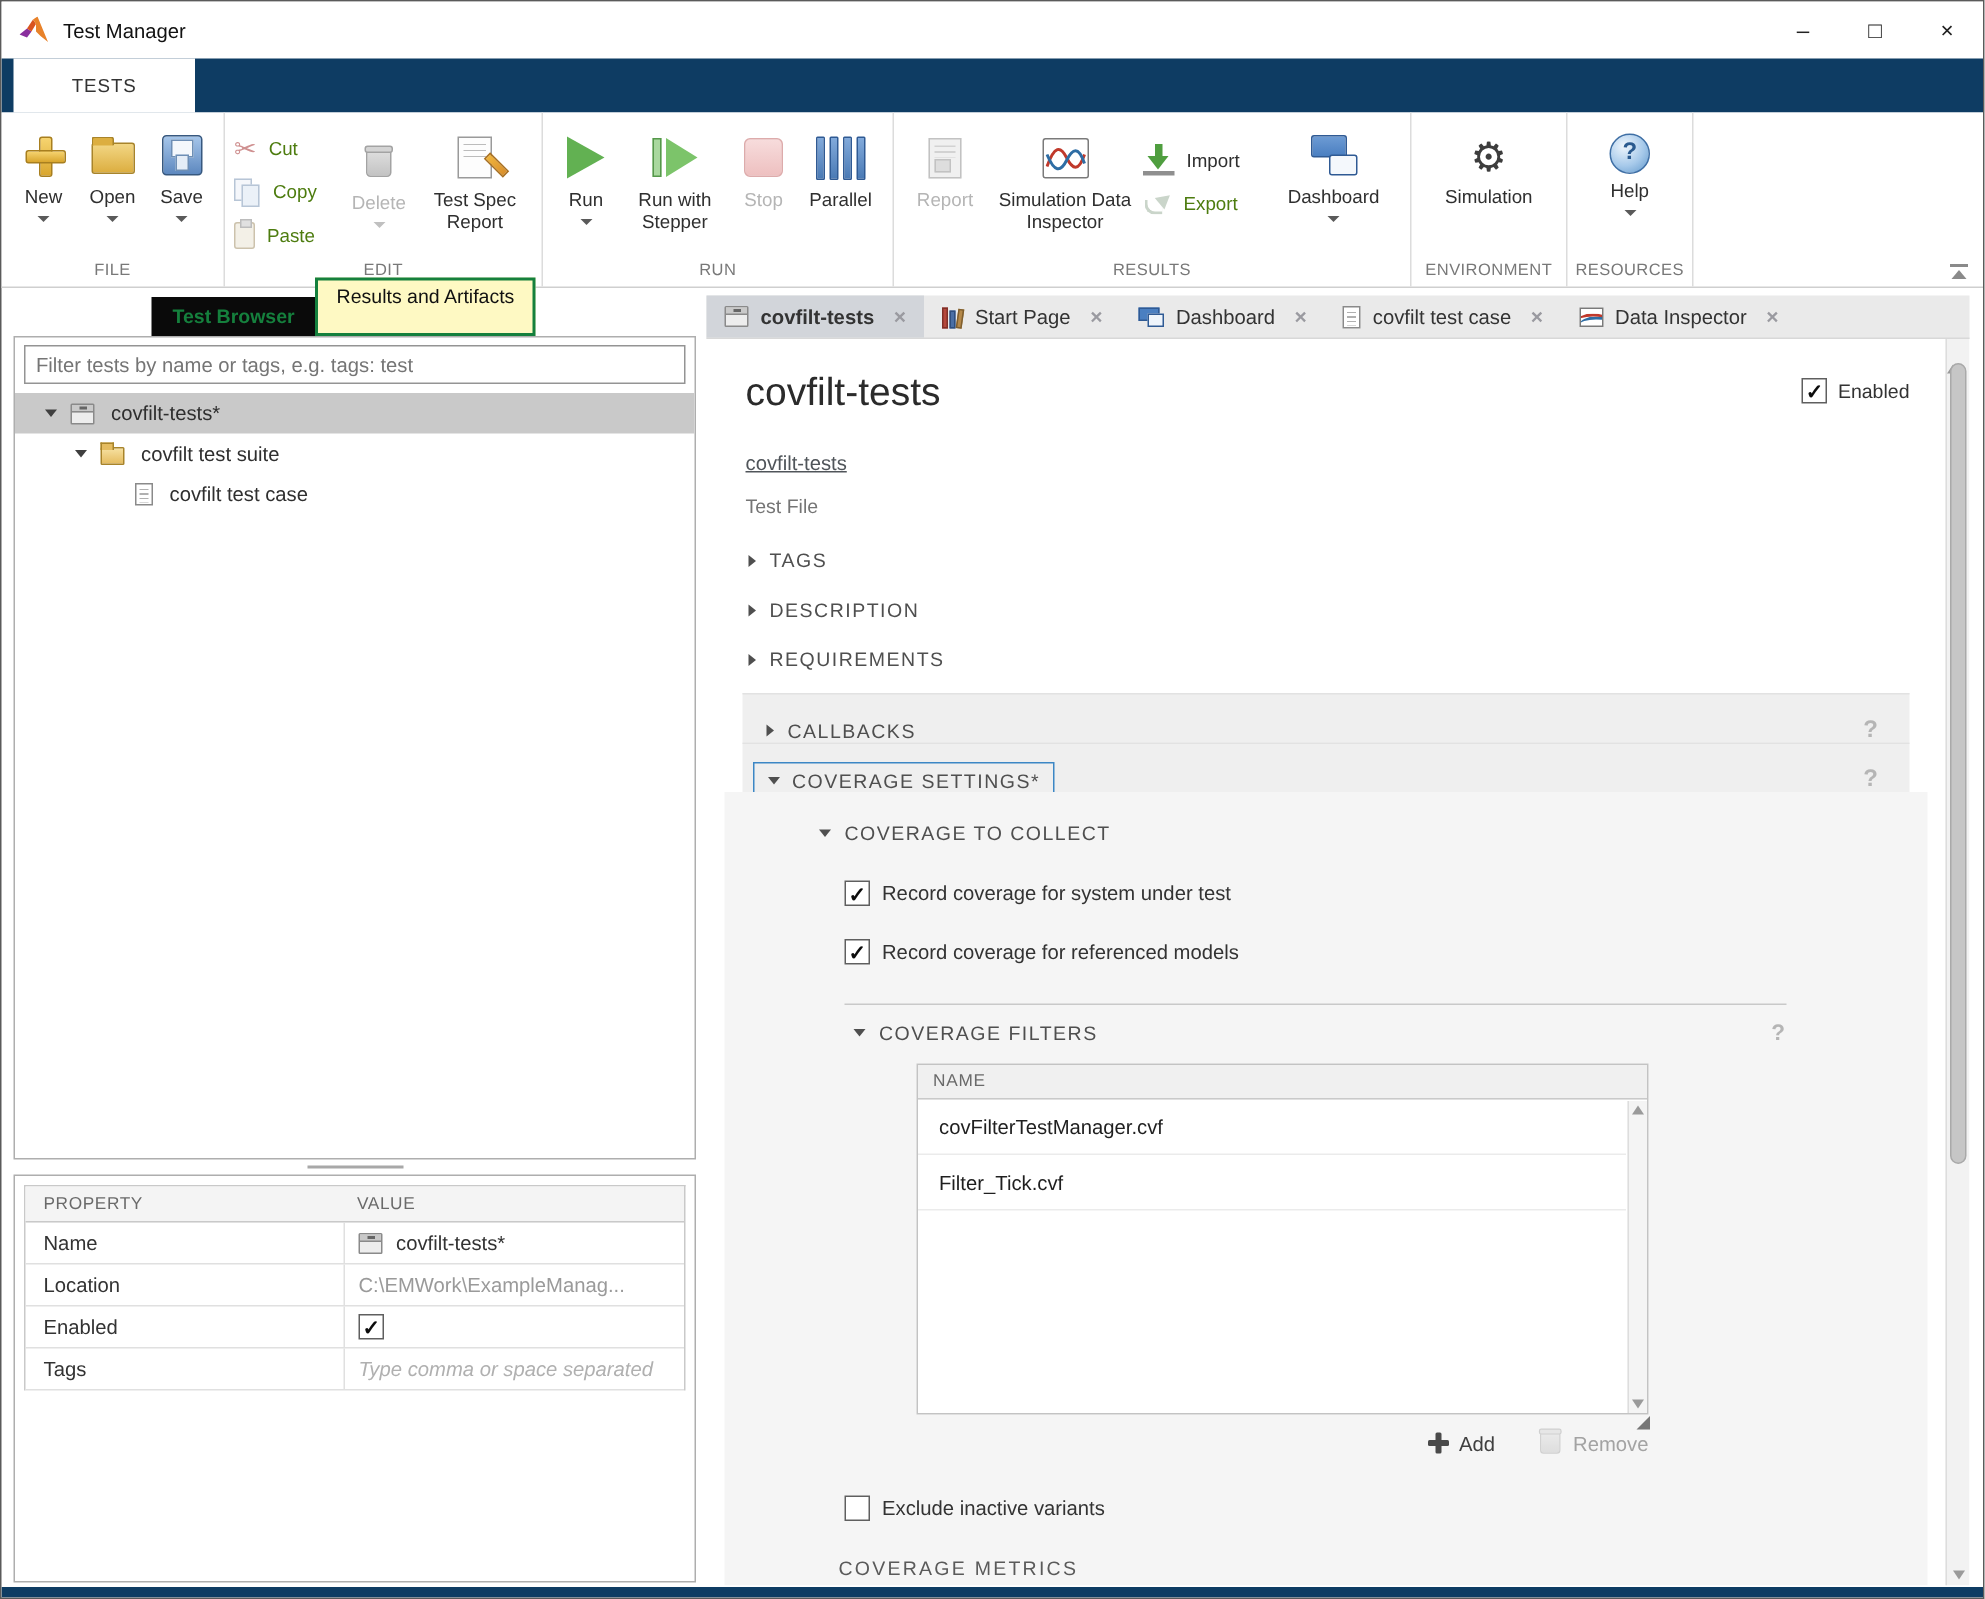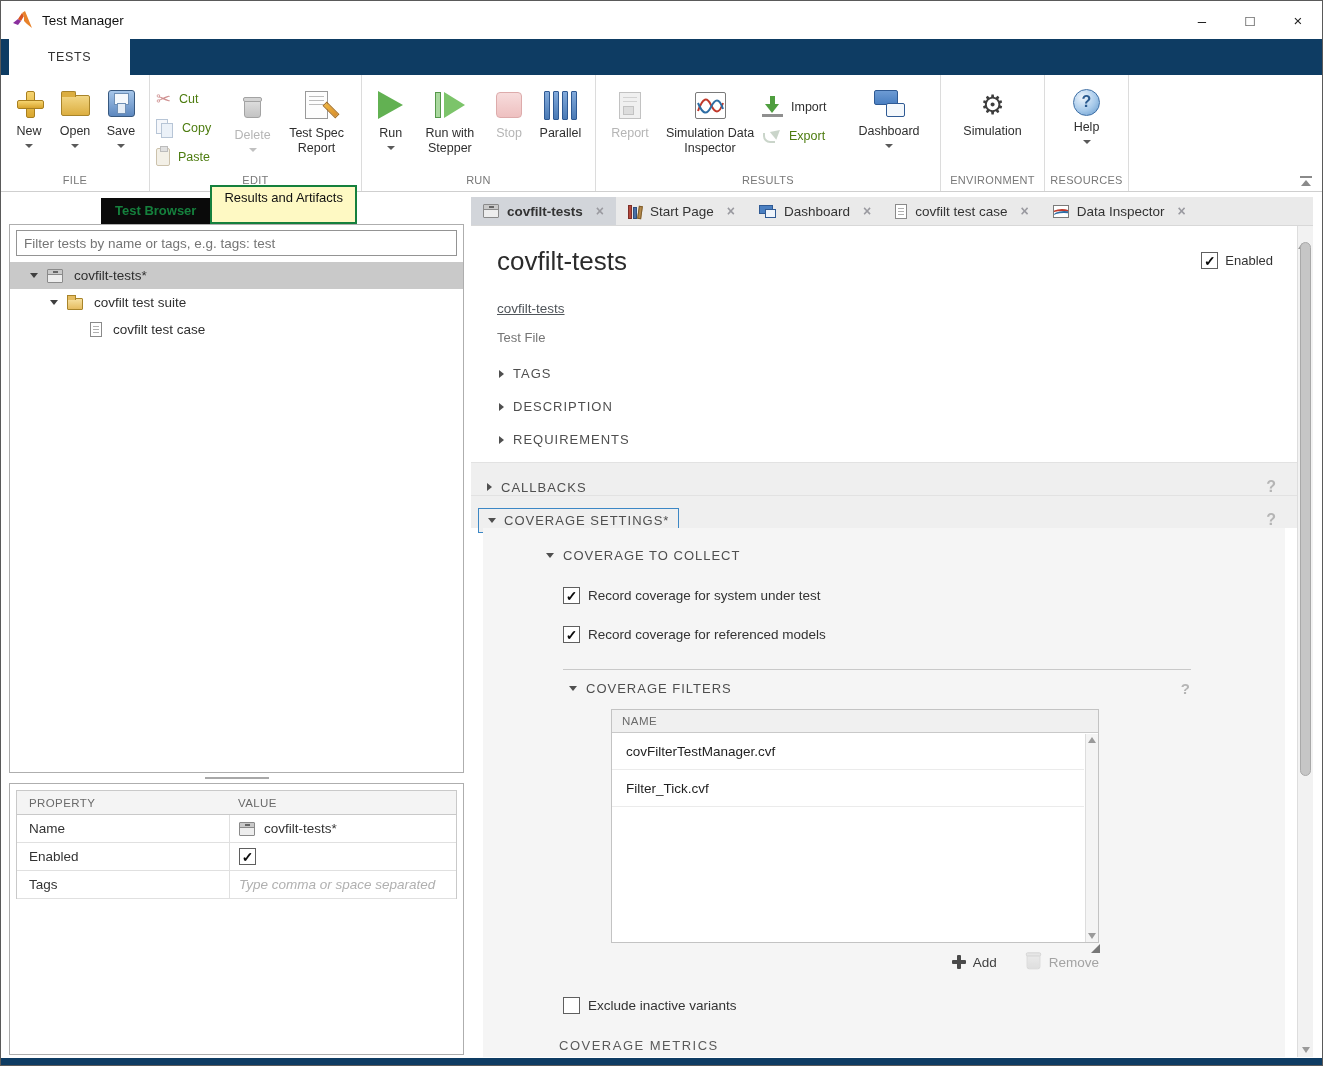--- a/index.html
+++ b/index.html
@@ -130,21 +130,21 @@
   .dtab{display:flex;align-items:center;gap:8px;padding:0 12px;font-size:13.5px;color:#333}
   .dtab.active{background:#d2d5da;font-weight:bold}
   .dtab .x{color:#9a9aa0;font-size:14px;font-weight:bold;margin-left:5px}
   .doc-content{flex:1;position:relative;background:#fff;overflow:hidden;display:flex;flex-direction:column;padding-right:16px}
   .enabled-box{position:absolute;top:26px;right:40px;display:flex;align-items:center;gap:7px;font-size:13px;color:#333}
   .page-title{margin:20px 0 0 26px;font-size:26px;font-weight:normal;color:#2b2b2b}
   .file-link{margin:24px 0 0 26px;font-size:13.5px;color:#50555a;text-decoration:underline;width:fit-content}
   .file-type{margin:14px 0 0 26px;font-size:13px;color:#757575}
   .sec-list{margin-top:12px}
   .sec-row{height:33px;display:flex;align-items:center;gap:9px;padding-left:28px;font-size:13px;color:#4f4f4f;letter-spacing:1px}
-  .band{height:33px;display:flex;align-items:center;gap:9px;background:#efefef;border-top:1px solid #e2e2e2;margin:0 0;padding:16px 20px 0 16px;font-size:13px;color:#4f4f4f;letter-spacing:1px}
+  .band{height:33px;display:flex;align-items:center;gap:9px;background:#efefef;border-top:1px solid #e2e2e2;margin:0 24px;padding:16px 20px 0 16px;font-size:13px;color:#4f4f4f;letter-spacing:1px}
   .band.first{margin-top:6px}
   .qmark{margin-left:auto;color:#b5b5b5;font-size:16px;font-weight:bold}
   .car-r{width:0;height:0;border-top:4px solid transparent;border-bottom:4px solid transparent;border-left:5px solid #4f4f4f;flex:none}
   .car-d{width:0;height:0;border-left:4px solid transparent;border-right:4px solid transparent;border-top:5px solid #4f4f4f;flex:none}
   .focusbox{display:flex;align-items:center;gap:8px;border:1px solid #3c87c5;padding:4px 9px;margin-left:-9px;background:#efefef}
   .cov-body{flex:1;margin:0 12px;background:#f5f5f5;overflow:hidden}
   .cov-h{display:flex;align-items:center;gap:9px;font-size:13px;color:#4f4f4f;letter-spacing:1px}
   .row-tocollect{margin:20px 0 0 63px}
   .cbrow{display:flex;align-items:center;gap:8px;font-size:13.5px;color:#333}
   .cb1{margin:24px 0 0 80px}.cb2{margin:22px 0 0 80px}
@@ -404,20 +404,24 @@
           <span class="pc2">VALUE</span>
         </div>
         <div class="prow">
           <span class="pc1">Name</span>
           <span class="pc2">
               <span class="t-testfile"></span>
             <span>covfilt-tests*</span>
             </span>
         </div>
         <div class="prow">
+          <span class="pc1">Location</span>
+          <span class="pc2 val-gray">C:\EMWork\ExampleManag...</span>
+        </div>
+        <div class="prow">
           <span class="pc1">Enabled</span>
           <span class="pc2">
               <span class="chk">✓</span>
             </span>
         </div>
         <div class="prow">
           <span class="pc1">Tags</span>
           <span class="pc2 val-ph">Type comma or space separated</span>
         </div>
       </div>

